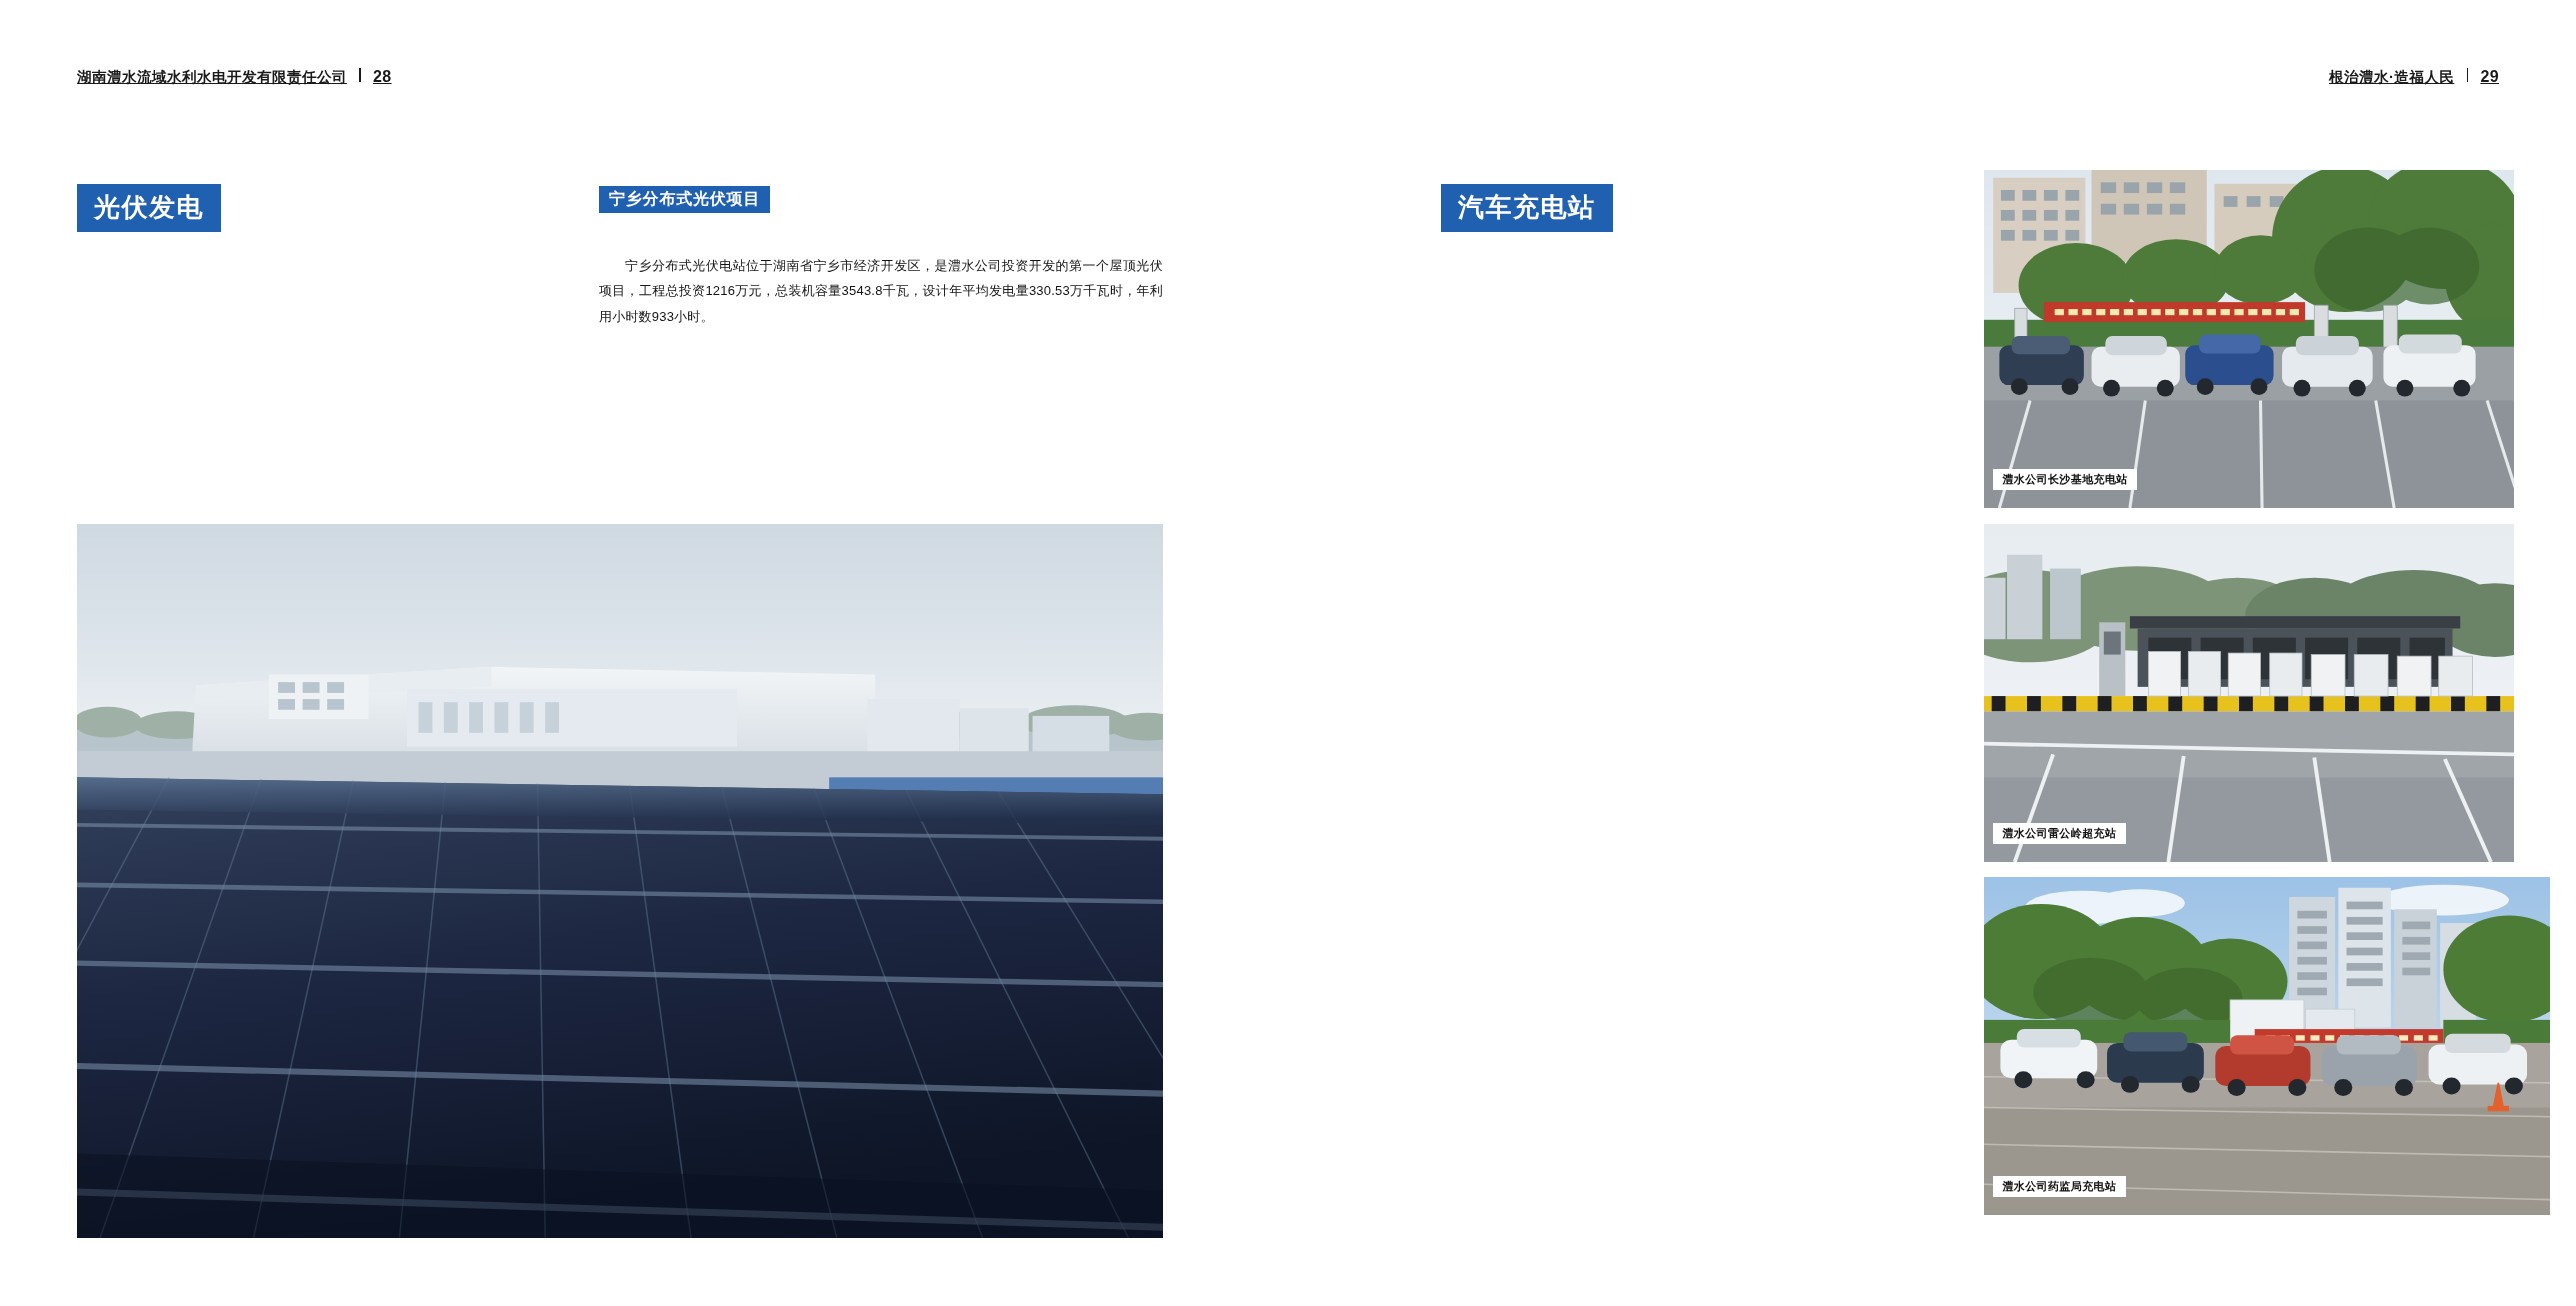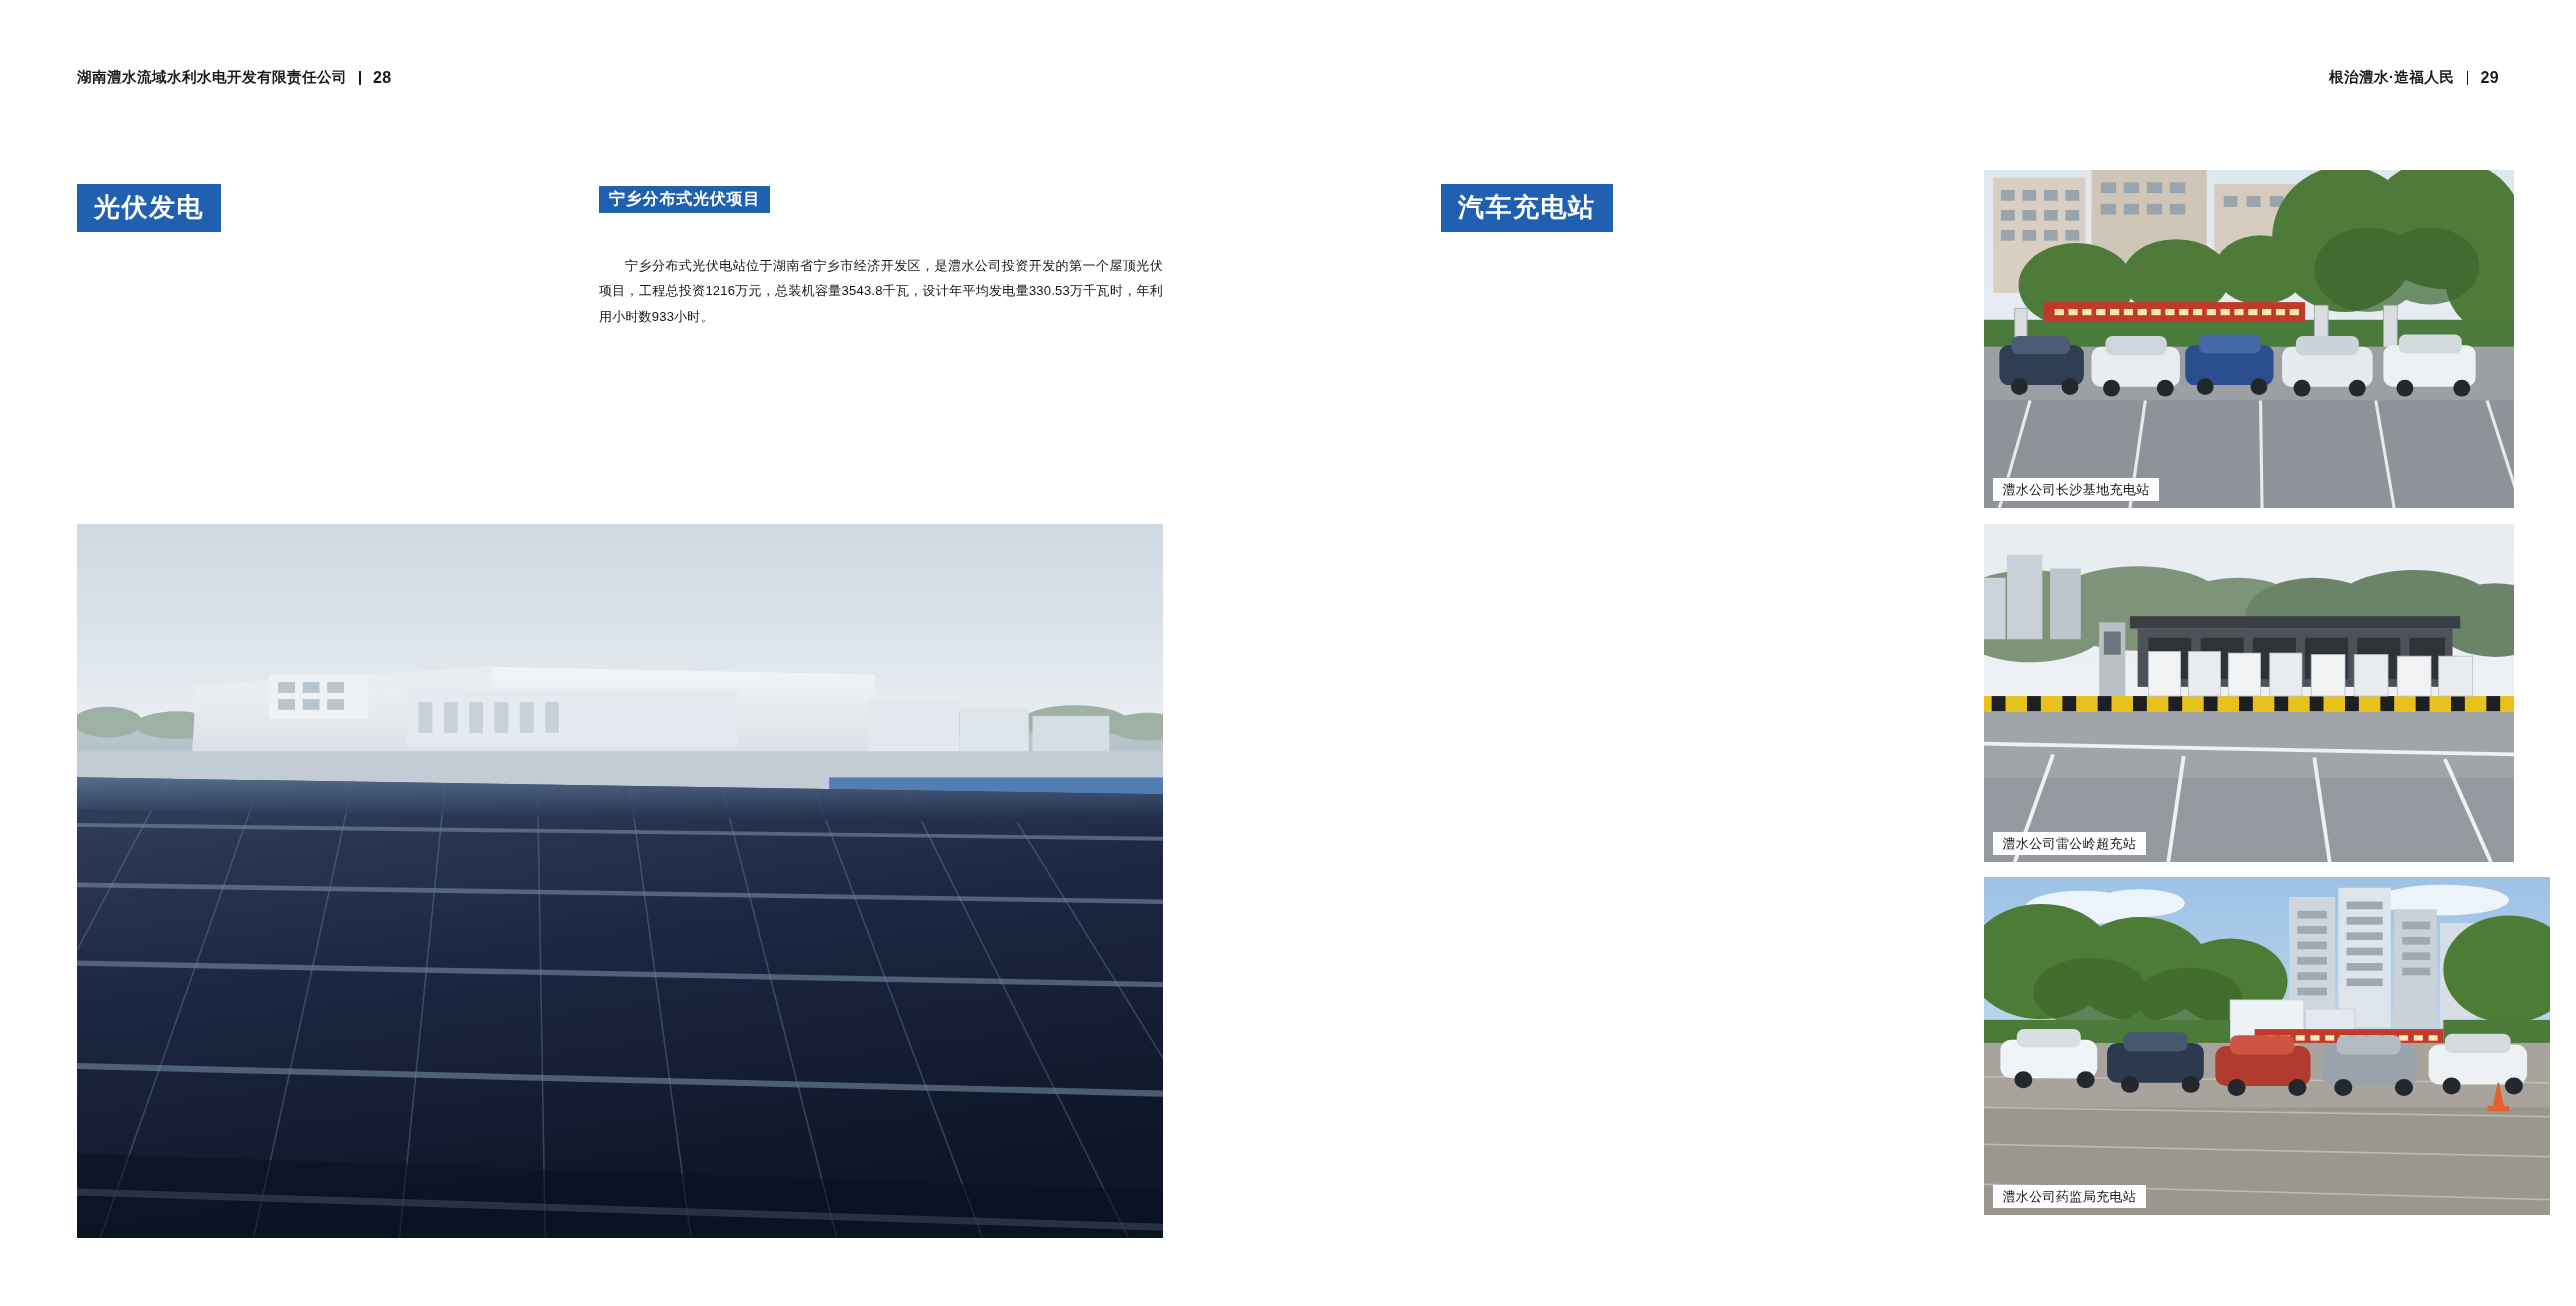--- a/index.html
+++ b/index.html
@@ -26,26 +26,27 @@
     height: 1306px;
     box-sizing: border-box;
   }
   .page.right { width: 1288px; }
 
   
   .runhead {
     position: absolute;
     top: 68px;
     display: flex;
-    align-items: center;
+    align-items: flex-start;
     font-size: 14.6px;
     font-weight: bold;
     color: #1a1a1a;
     letter-spacing: 0.4px;
     white-space: nowrap;
+    text-decoration: underline;
   }
   .runhead.left { left: 77px; }
   .runhead.right { right: 77px; }
   .runhead .sep {
     display: inline-block;
     width: 1.5px;
     height: 14px;
     background: #1a1a1a;
     margin: 0 12.3px;
   }
@@ -99,25 +100,25 @@
 
   
   .photo {
     position: absolute;
     overflow: hidden;
     background: #cfd6dc;
   }
   .caption {
     position: absolute;
     left: 9.2px;
-    bottom: 7px;
+    bottom: 18px;
     background: #ffffff;
     color: #111;
-    font-size: 13px;
-    font-weight: normal;
+    font-size: 11px;
+    font-weight: bold;
     padding: 4.6px 9.2px 5.4px 9.2px;
     letter-spacing: 0.4px;
     white-space: nowrap;
     line-height: 1;
   }
   
   .photo svg { display: block; width: 100%; height: 100%; }
 </style>
 </head>
 <body>

